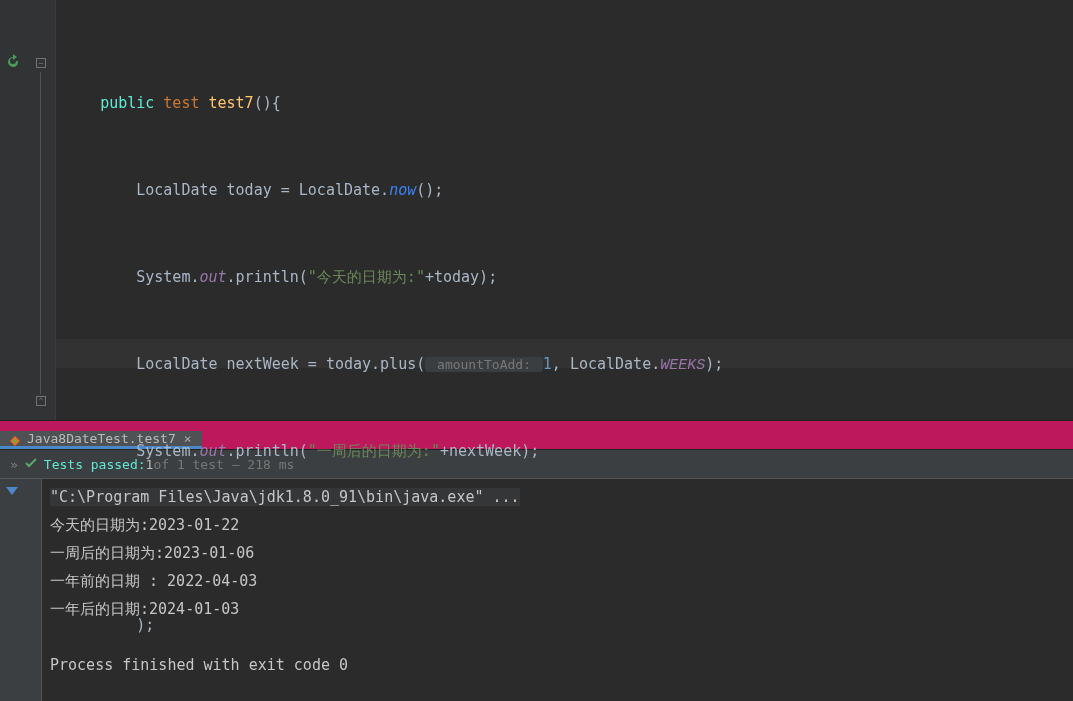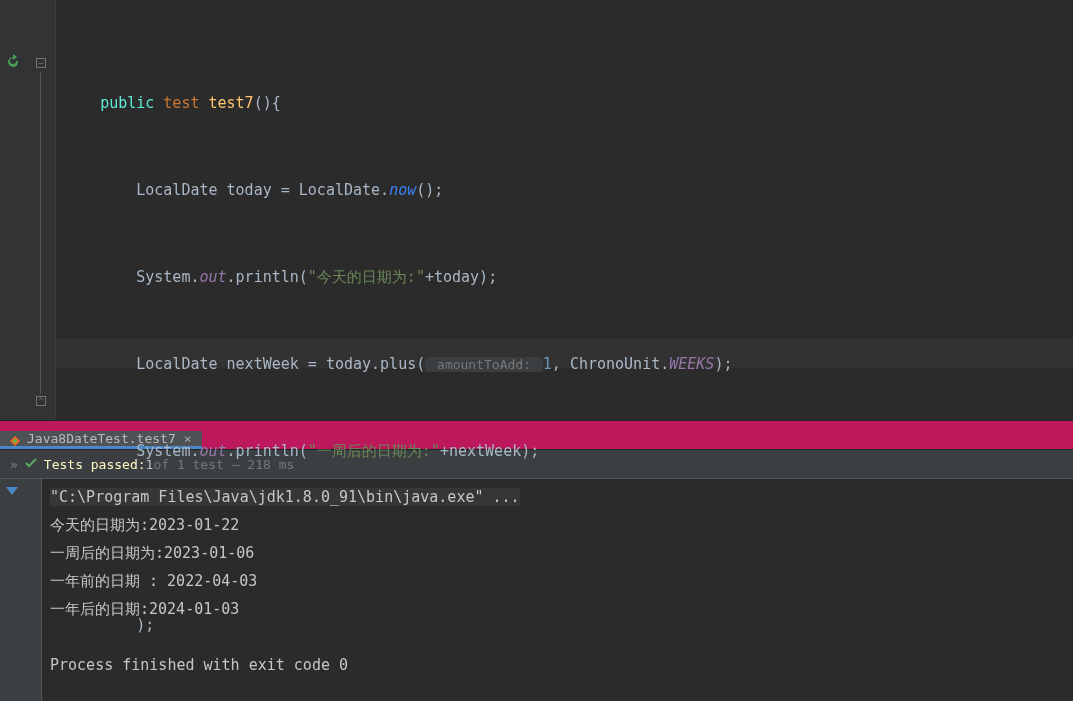--- a/index.html
+++ b/index.html
@@ -62,21 +62,21 @@
     }
     .code-line { height: 29px; }
     .kw-annotation { color: #bbb529; }
     .kw-public { color: #5eead4; }
     .kw-void { color: #cc7832; }
     .method-name { color: #ffc66d; }
     .static-method { color: #3b82f6; font-style: italic; }
     .static-field { color: #9876aa; font-style: italic; }
     .string { color: #6a8759; }
     .number { color: #6897bb; }
-    .enum-const { color: #9876aa; font-style: italic; }
+    .enum-const { color: #9876aa; font-style: italic; font-family: Liberation Mono, monospace; }
     .param-hint {
         background: #3b3e40;
         color: #787878;
         padding: 0 4px;
         border-radius: 3px;
         font-size: 13px;
         font-style: normal;
     }
     .highlighted-line {
         position: absolute;
@@ -123,21 +123,21 @@
         align-items: center;
         padding-left: 4px;
         font-size: 13px;
         color: #888;
     }
     .chevrons { color: #7f7f7f; padding: 0 6px; }
     .check-icon {
         color: #59a869;
         margin-right: 6px;
     }
-    .tests-passed { color: #fef9c3; }
+    .tests-passed { color: #5eead4; }
     .tests-count { color: #bbb; }
     .tests-dim { color: #777; }
     .output-area {
         display: flex;
         background: #2b2b2b;
         height: calc(701px - 420px - 30px - 29px);
     }
     .output-gutter {
         width: 42px;
         background: #3c3f41;
@@ -177,21 +177,21 @@
   <div class="gutter-right">
     <div class="fold-indicator" style="top:58px;">−</div>
     <div class="fold-line" style="top:72px; height:322px;"></div>
     <div class="fold-indicator" style="top:396px;">⌃</div>
   </div>
   <div class="code-content">
     <div class="highlighted-line" style="top:339px;"></div>
     <div class="code-line" style="position:relative;">    <span class="kw-public">public</span> <span class="kw-void">test</span> <span class="method-name">test7</span>(){</div>
     <div class="code-line" style="position:relative;">        <span>LocalDate today = LocalDate.</span><span class="static-method">now</span>();</div>
     <div class="code-line" style="position:relative;">        <span>System.</span><span class="static-field">out</span>.<span>println</span>(<span class="string">"今天的日期为:"</span><span>+today);</span></div>
-    <div class="code-line" style="position:relative;">        <span>LocalDate nextWeek = today.plus(</span><span class="param-hint"> amountToAdd: </span><span class="number">1</span><span>, ChronoUnit.</span><span class="enum-const">WEEKS</span>);</div>
+    <div class="code-line" style="position:relative;">        <span>LocalDate nextWeek = today.plus(</span><span class="param-hint"> amountToAdd: </span><span class="number">1</span><span>, LocalDate.</span><span class="enum-const">WEEKS</span>);</div>
     <div class="code-line" style="position:relative;">        <span>System.</span><span class="static-field">out</span>.<span>println</span>(<span class="string">"一周后的日期为:"</span><span>+nextWeek);</span></div>
     <div class="code-line" style="position:relative;"></div>
     <div class="code-line" style="position:relative;">        );</div>
     
     
     
     
     
     
   </div>

